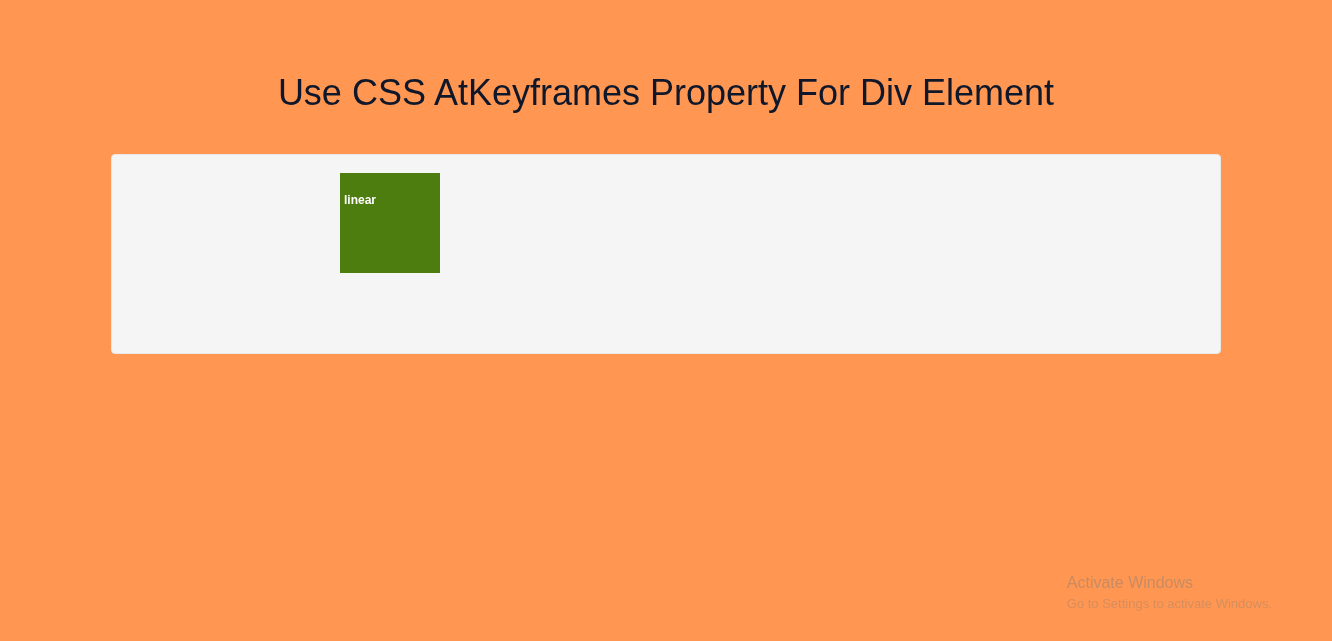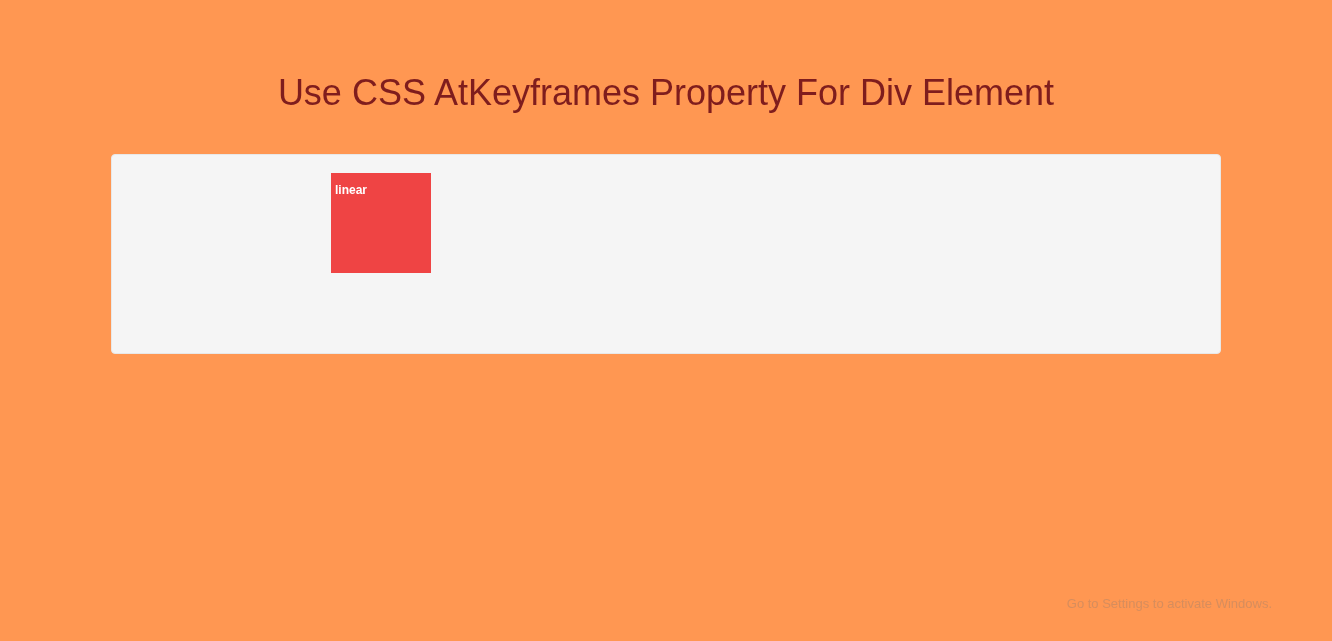--- a/index.html
+++ b/index.html
@@ -10,45 +10,45 @@
     body {
       width: 1332px;
       height: 641px;
       background-color: #ff9752;
       font-family: Arial, sans-serif;
       overflow: hidden;
       position: relative;
     }
     .page-title {
       text-align: center;
-      color: #7f1d1d;
+      color: #0f172a;
       font-size: 36px;
       font-weight: 400;
       padding-top: 72px;
       padding-bottom: 40px;
     }
     .demo-container {
       background-color: #f5f5f5;
       margin: 0 auto;
       width: 1110px;
       height: 200px;
       border-radius: 4px;
       position: relative;
       border: 1px solid #e8e8e8;
     }
     .animated-box {
       position: absolute;
       width: 100px;
       height: 100px;
-      background-color: #ef4444;
+      background-color: #4d7c0f;
       color: #ffffff;
       font-size: 12px;
       font-weight: bold;
-      padding: 10px 4px;
-      left: 219px;
+      padding: 20px 4px;
+      left: 228px;
       top: 18px;
     }
     .watermark {
       position: absolute;
       right: 60px;
       bottom: 28px;
       color: rgba(120, 120, 120, 0.35);
       font-size: 14px;
       line-height: 1.4;
     }
@@ -64,14 +64,15 @@
 </head>
 <body>
 
 <h1 class="page-title">Use CSS AtKeyframes Property For Div Element</h1>
 
 <div class="demo-container">
   <div class="animated-box">linear</div>
 </div>
 
 <div class="watermark">
+  <div class="watermark-title">Activate Windows</div>
   <div class="watermark-sub">Go to Settings to activate Windows.</div>
 </div>
 
 </body></html>

